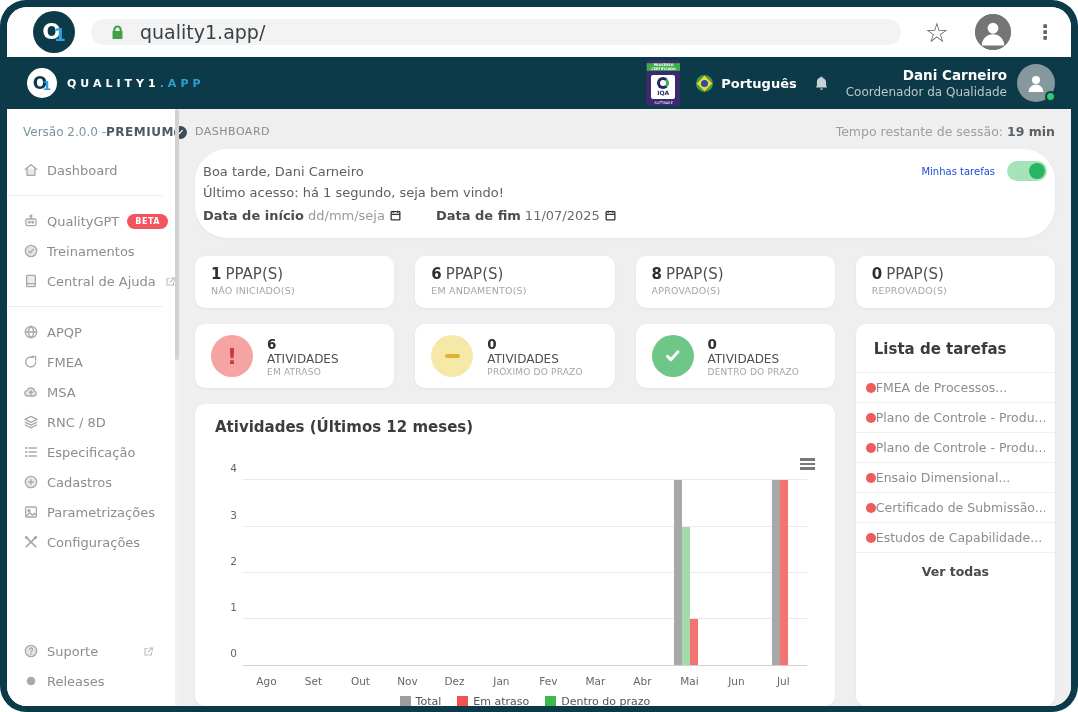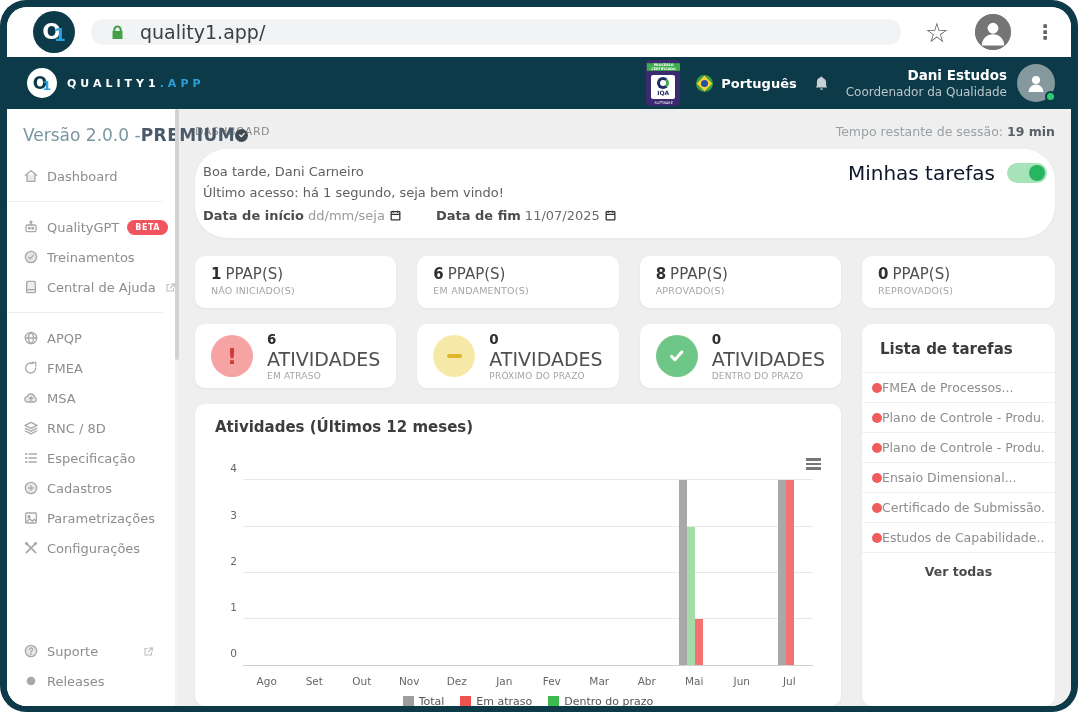--- a/index.html
+++ b/index.html
@@ -45,21 +45,21 @@
   .user-role { color:#b9c6cb; font-size:12px; }
   .avatar { width:38px; height:38px; border-radius:50%; background:#84989d; position:relative; display:flex; align-items:center; justify-content:center; flex:none; }
   .avatar svg { width:24px; height:24px; }
   .avatar .dot { position:absolute; right:-1px; bottom:0; width:11px; height:11px; border-radius:50%; background:#2ecc71; border:2px solid #0d3a48; }
 
   
   .app-body { flex:1; display:flex; min-height:0; background:#efeff0; }
   .sidebar { width:172px; background:#fff; flex:none; display:flex; flex-direction:column; padding:16px 0 10px 16px; position:relative; }
   .sb-scroll { position:absolute; right:0; top:0; bottom:0; width:4px; background:#f2f2f2; }
   .sb-thumb { position:absolute; right:0; top:0; width:4px; height:42%; background:#d2d2d2; border-radius:2px; }
-  .sb-version { font-size:17px; color:#7a96a0; margin-bottom:16px; display:flex; align-items:center; white-space:nowrap; }
+  .sb-version { font-size:12px; color:#7a96a0; margin-bottom:16px; display:flex; align-items:center; white-space:nowrap; }
   .sb-version b { color:#4a5a68; letter-spacing:.5px; }
   .vbadge { width:13px; height:13px; border-radius:50%; background:#3f4b54; color:#fff; display:inline-flex; align-items:center; justify-content:center; flex:none; }
   .vbadge svg { width:8px; height:8px; }
   .sb-item { display:flex; align-items:center; gap:8px; padding:7px 10px 7px 0; font-size:13px; color:#8d8d8d; cursor:pointer; white-space:nowrap; }
   .sb-item .s-ic { width:16px; height:16px; color:#a9a9a9; flex:none; display:inline-flex; }
   .sb-item .s-ic svg { width:16px; height:16px; }
   .sb-item .ext { margin-left:auto; margin-right:14px; color:#bdbdbd; width:13px; height:13px; display:inline-flex; }
   .sb-item .ext svg { width:13px; height:13px; }
   .beta { background:#f2545f; color:#fff; font-size:8px; font-weight:bold; border-radius:9px; padding:3px 8px; margin-left:auto; margin-right:14px; letter-spacing:.5px; }
   .sb-div { height:1px; background:#ededed; margin:10px 16px 10px -16px; }
@@ -76,39 +76,39 @@
   .greet { padding:12px 8px; display:flex; align-items:flex-start; margin-bottom:18px;border-radius:32px; }
   .greet-left { font-size:13px; color:#5f5f5f; line-height:1.65; }
   .dates { display:flex; align-items:center; gap:4px; margin-top:1px; }
   .dlabel { font-weight:bold; color:#4c4c4c; font-size:13px; }
   .dval { color:#9b9b9b; font-size:13px; }
   .dval.filled { color:#6b6b6b; }
   .cal { width:13px; height:13px; color:#333; display:inline-flex; }
   .cal svg { width:13px; height:13px; }
   .dgap { width:26px; }
   .greet-right { margin-left:auto; display:flex; align-items:center; gap:12px; }
-  .toggle-label { font-size:20px; color:#0f172a; }
+  .toggle-label { font-size:10px; color:#1d4ed8; }
   .toggle { width:40px; height:20px; border-radius:10px; background:#a6e3b9; position:relative; cursor:pointer; }
   .toggle .knob { position:absolute; right:2px; top:2px; width:16px; height:16px; border-radius:50%; background:#27b561; }
 
   .grid { flex:1; display:grid; grid-template-columns:repeat(4,1fr); grid-template-rows:52px 64px 1fr; gap:16px 21px; min-height:0; }
   .ppap { padding:9px 16px; }
   .ppap .l1 { font-size:15px; color:#4f4f4f; }
   .ppap .l1 b { color:#2f2f2f; margin-right:4px; }
   .ppap .l2 { font-size:9.5px; color:#a5a5a5; margin-top:2px; letter-spacing:.2px; }
 
   .act { padding:10px 16px; display:flex; align-items:center; gap:14px; }
   .act .circ { width:42px; height:42px; border-radius:50%; flex:none; display:flex; align-items:center; justify-content:center; }
   .circ.danger { background:#f5a3a3; color:#cc3b3b; font-weight:bold; font-size:22px; }
   .circ.warning { background:#f6e9a8; }
   .circ.warning .dash { width:15px; height:4px; border-radius:2px; background:#ddb52f; }
   .circ.success { background:#6ec687; }
   .circ.success svg { width:20px; height:20px; }
   .act .t1 { font-size:13.5px; color:#2f2f2f; font-weight:bold; line-height:1.2; }
-  .act .t2 { font-size:19px; color:#4f4f4f; line-height:1.2; }
+  .act .t2 { font-size:12px; color:#4f4f4f; line-height:1.2; }
   .act .t3 { font-size:9px; color:#a5a5a5; margin-top:1px; letter-spacing:.2px; }
 
   .tasks { grid-column:4; grid-row:2 / span 2; display:flex; flex-direction:column; overflow:hidden; }
   .tasks h3 { font-size:15px; color:#3b3b3b; padding:16px 18px 14px 18px; font-weight:bold; }
   .task-row { display:flex; align-items:center; padding:7px 10px; border-top:1px solid #f0f0f0; cursor:pointer; }
   .task-dot { width:10px; height:10px; border-radius:50%; background:#f05b5b; flex:none; }
   .task-txt { font-size:12.5px; color:#8d8d8d; white-space:nowrap; overflow:hidden; }
   .tasks .footer { text-align:center; font-size:12.5px; font-weight:bold; color:#4a4a4a; padding:11px 0; border-top:1px solid #f0f0f0; cursor:pointer; }
 
   .chartcard { grid-column:1 / span 3; grid-row:3; padding:14px 20px 6px 20px; position:relative; overflow:hidden; }
@@ -176,21 +176,21 @@
           <span class="flag"></span>
           <span class="lang-label">Português</span>
         </div>
         <span class="bell">
           <svg viewBox="0 0 24 24" fill="currentColor">
               <path d="M12 2a1.5 1.5 0 0 1 1.5 1.5v.8A6.5 6.5 0 0 1 18.5 10v5l1.5 2.5H4L5.5 15v-5a6.5 6.5 0 0 1 5-6.3v-.2A1.5 1.5 0 0 1 12 2zm-2 17h4a2 2 0 0 1-4 0z"></path>
             </svg>
         </span>
         <div class="userbox">
           <div class="usertext">
-            <div class="user-name">Dani Estudos</div>
+            <div class="user-name">Dani Carneiro</div>
             <div class="user-role">Coordenador da Qualidade</div>
           </div>
           <div class="avatar">
             <svg viewBox="0 0 24 24">
                 <circle cx="12" cy="9" r="4" fill="#fff"></circle>
                 <path d="M4.5 21a7.5 7.5 0 0 1 15 0z" fill="#fff"></path>
               </svg>
             <span class="dot"></span>
           </div>
         </div>

